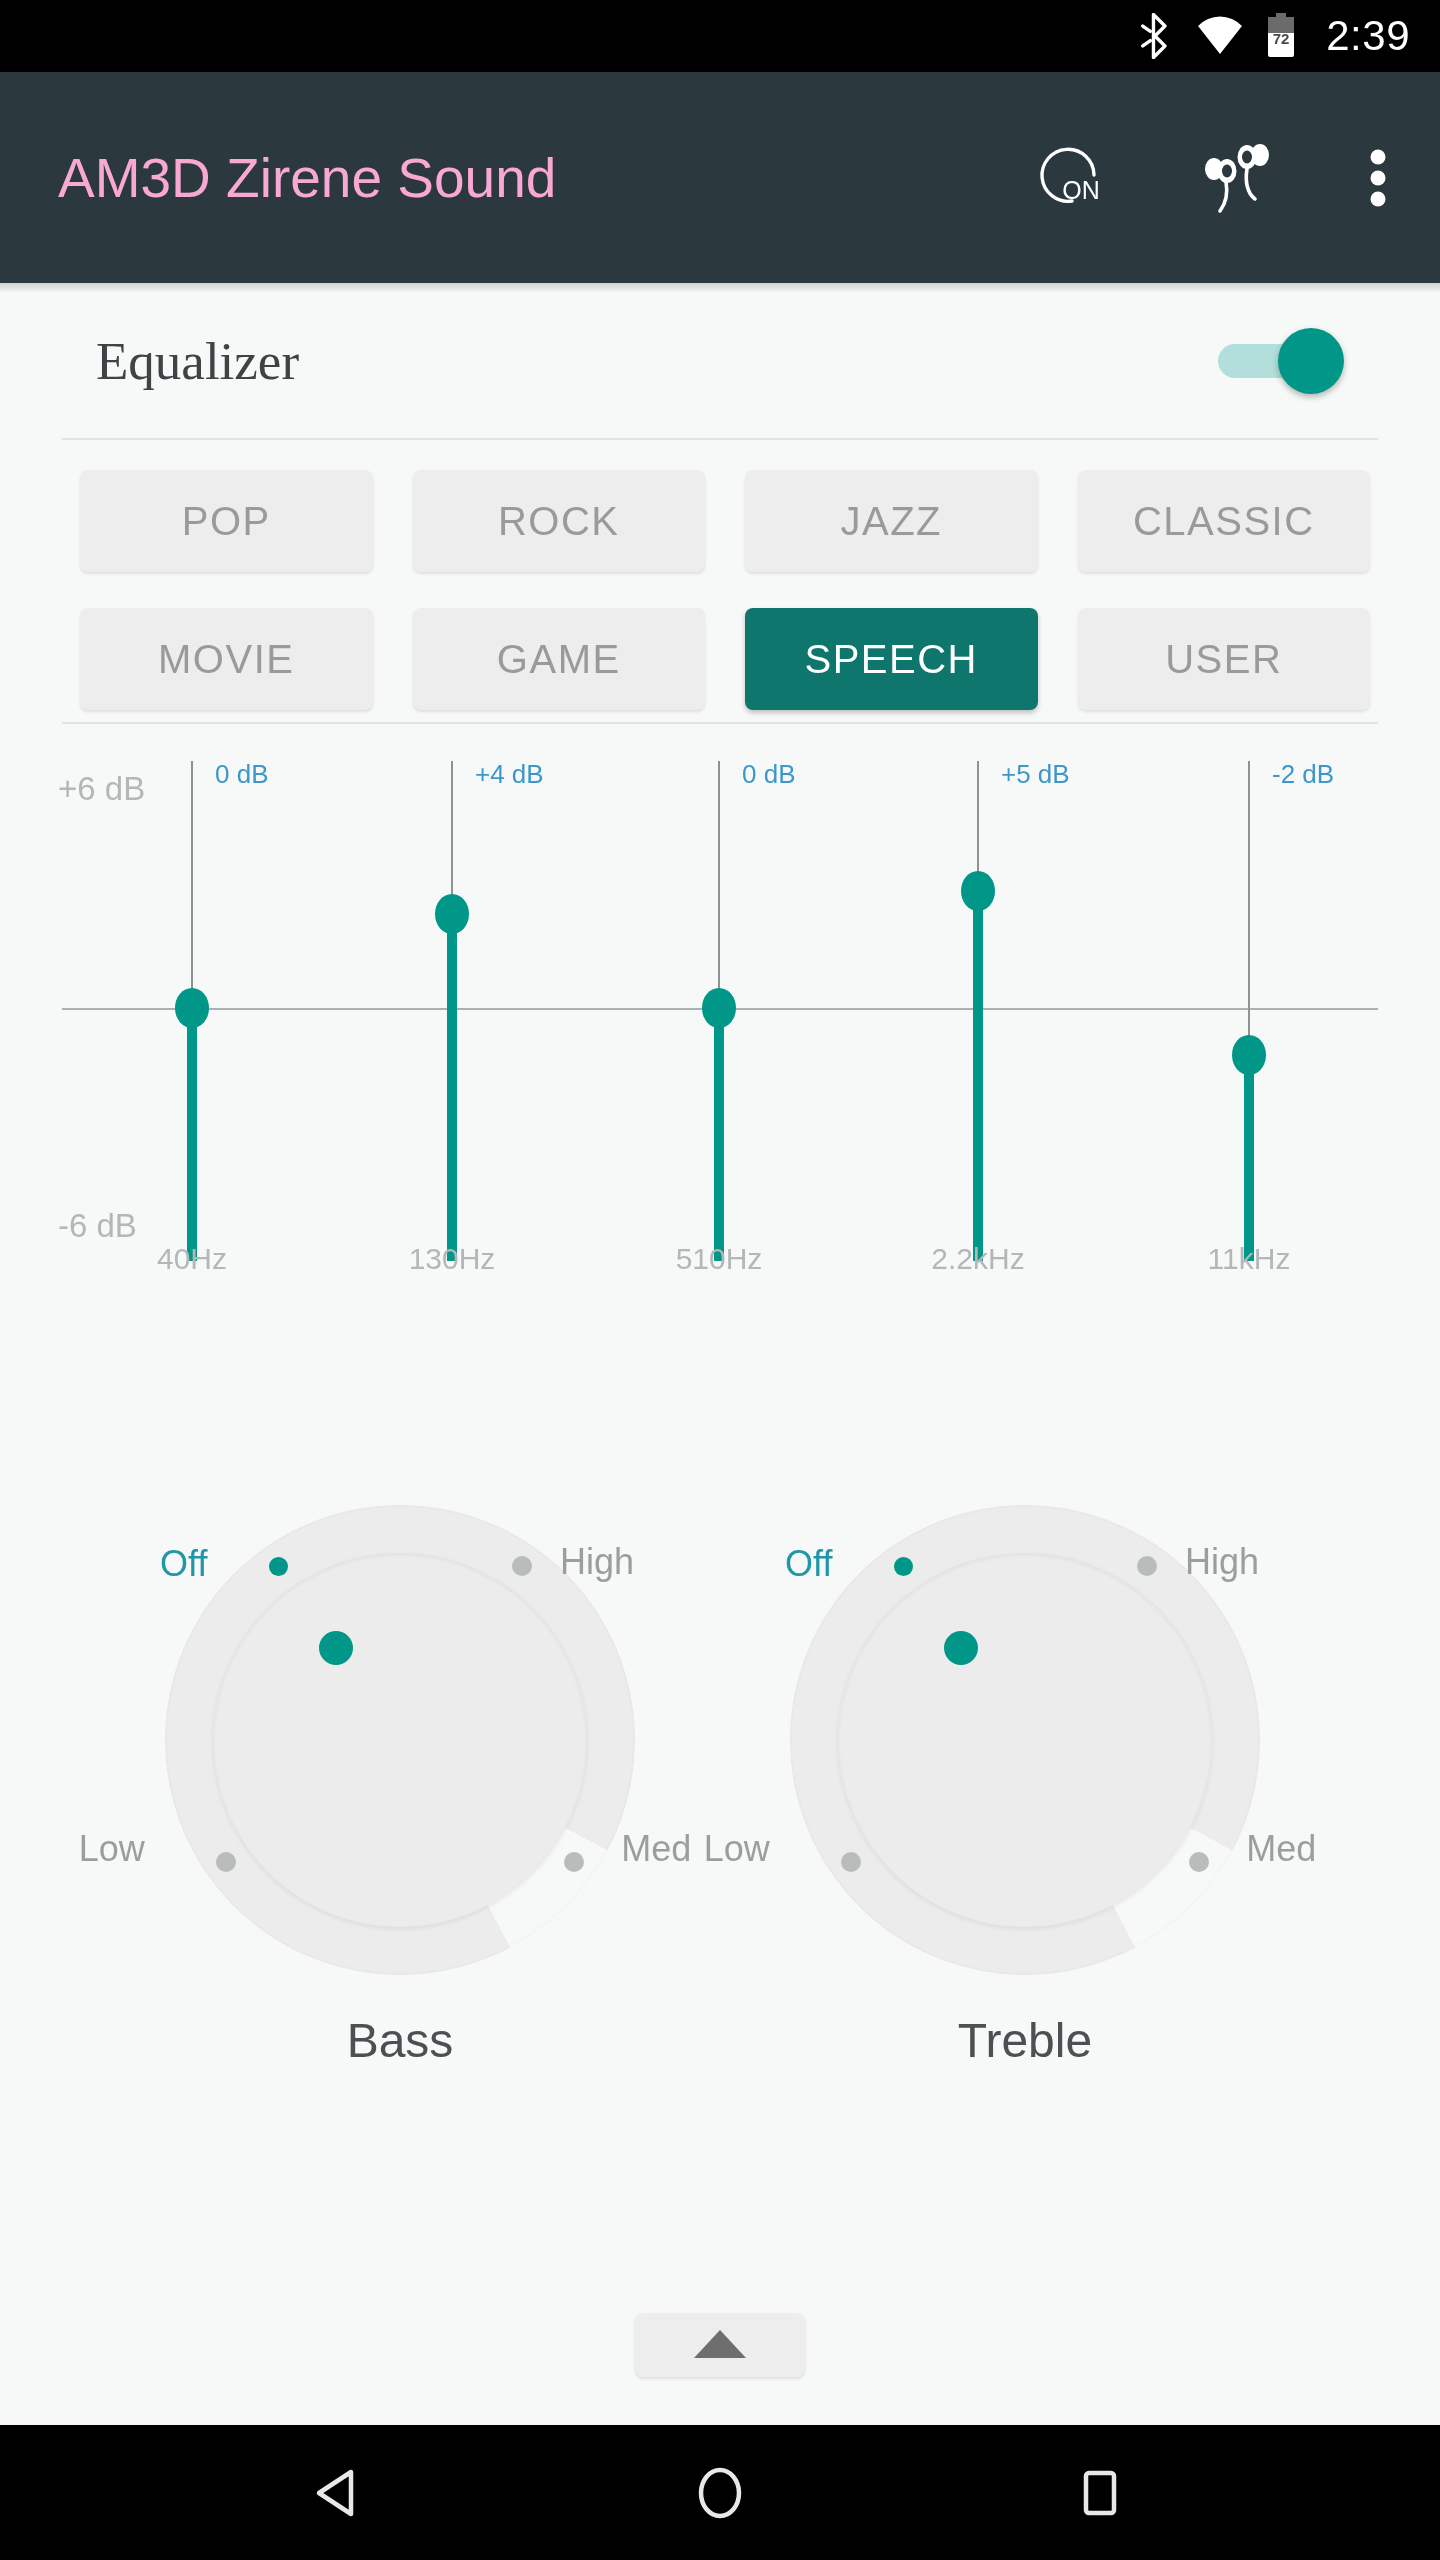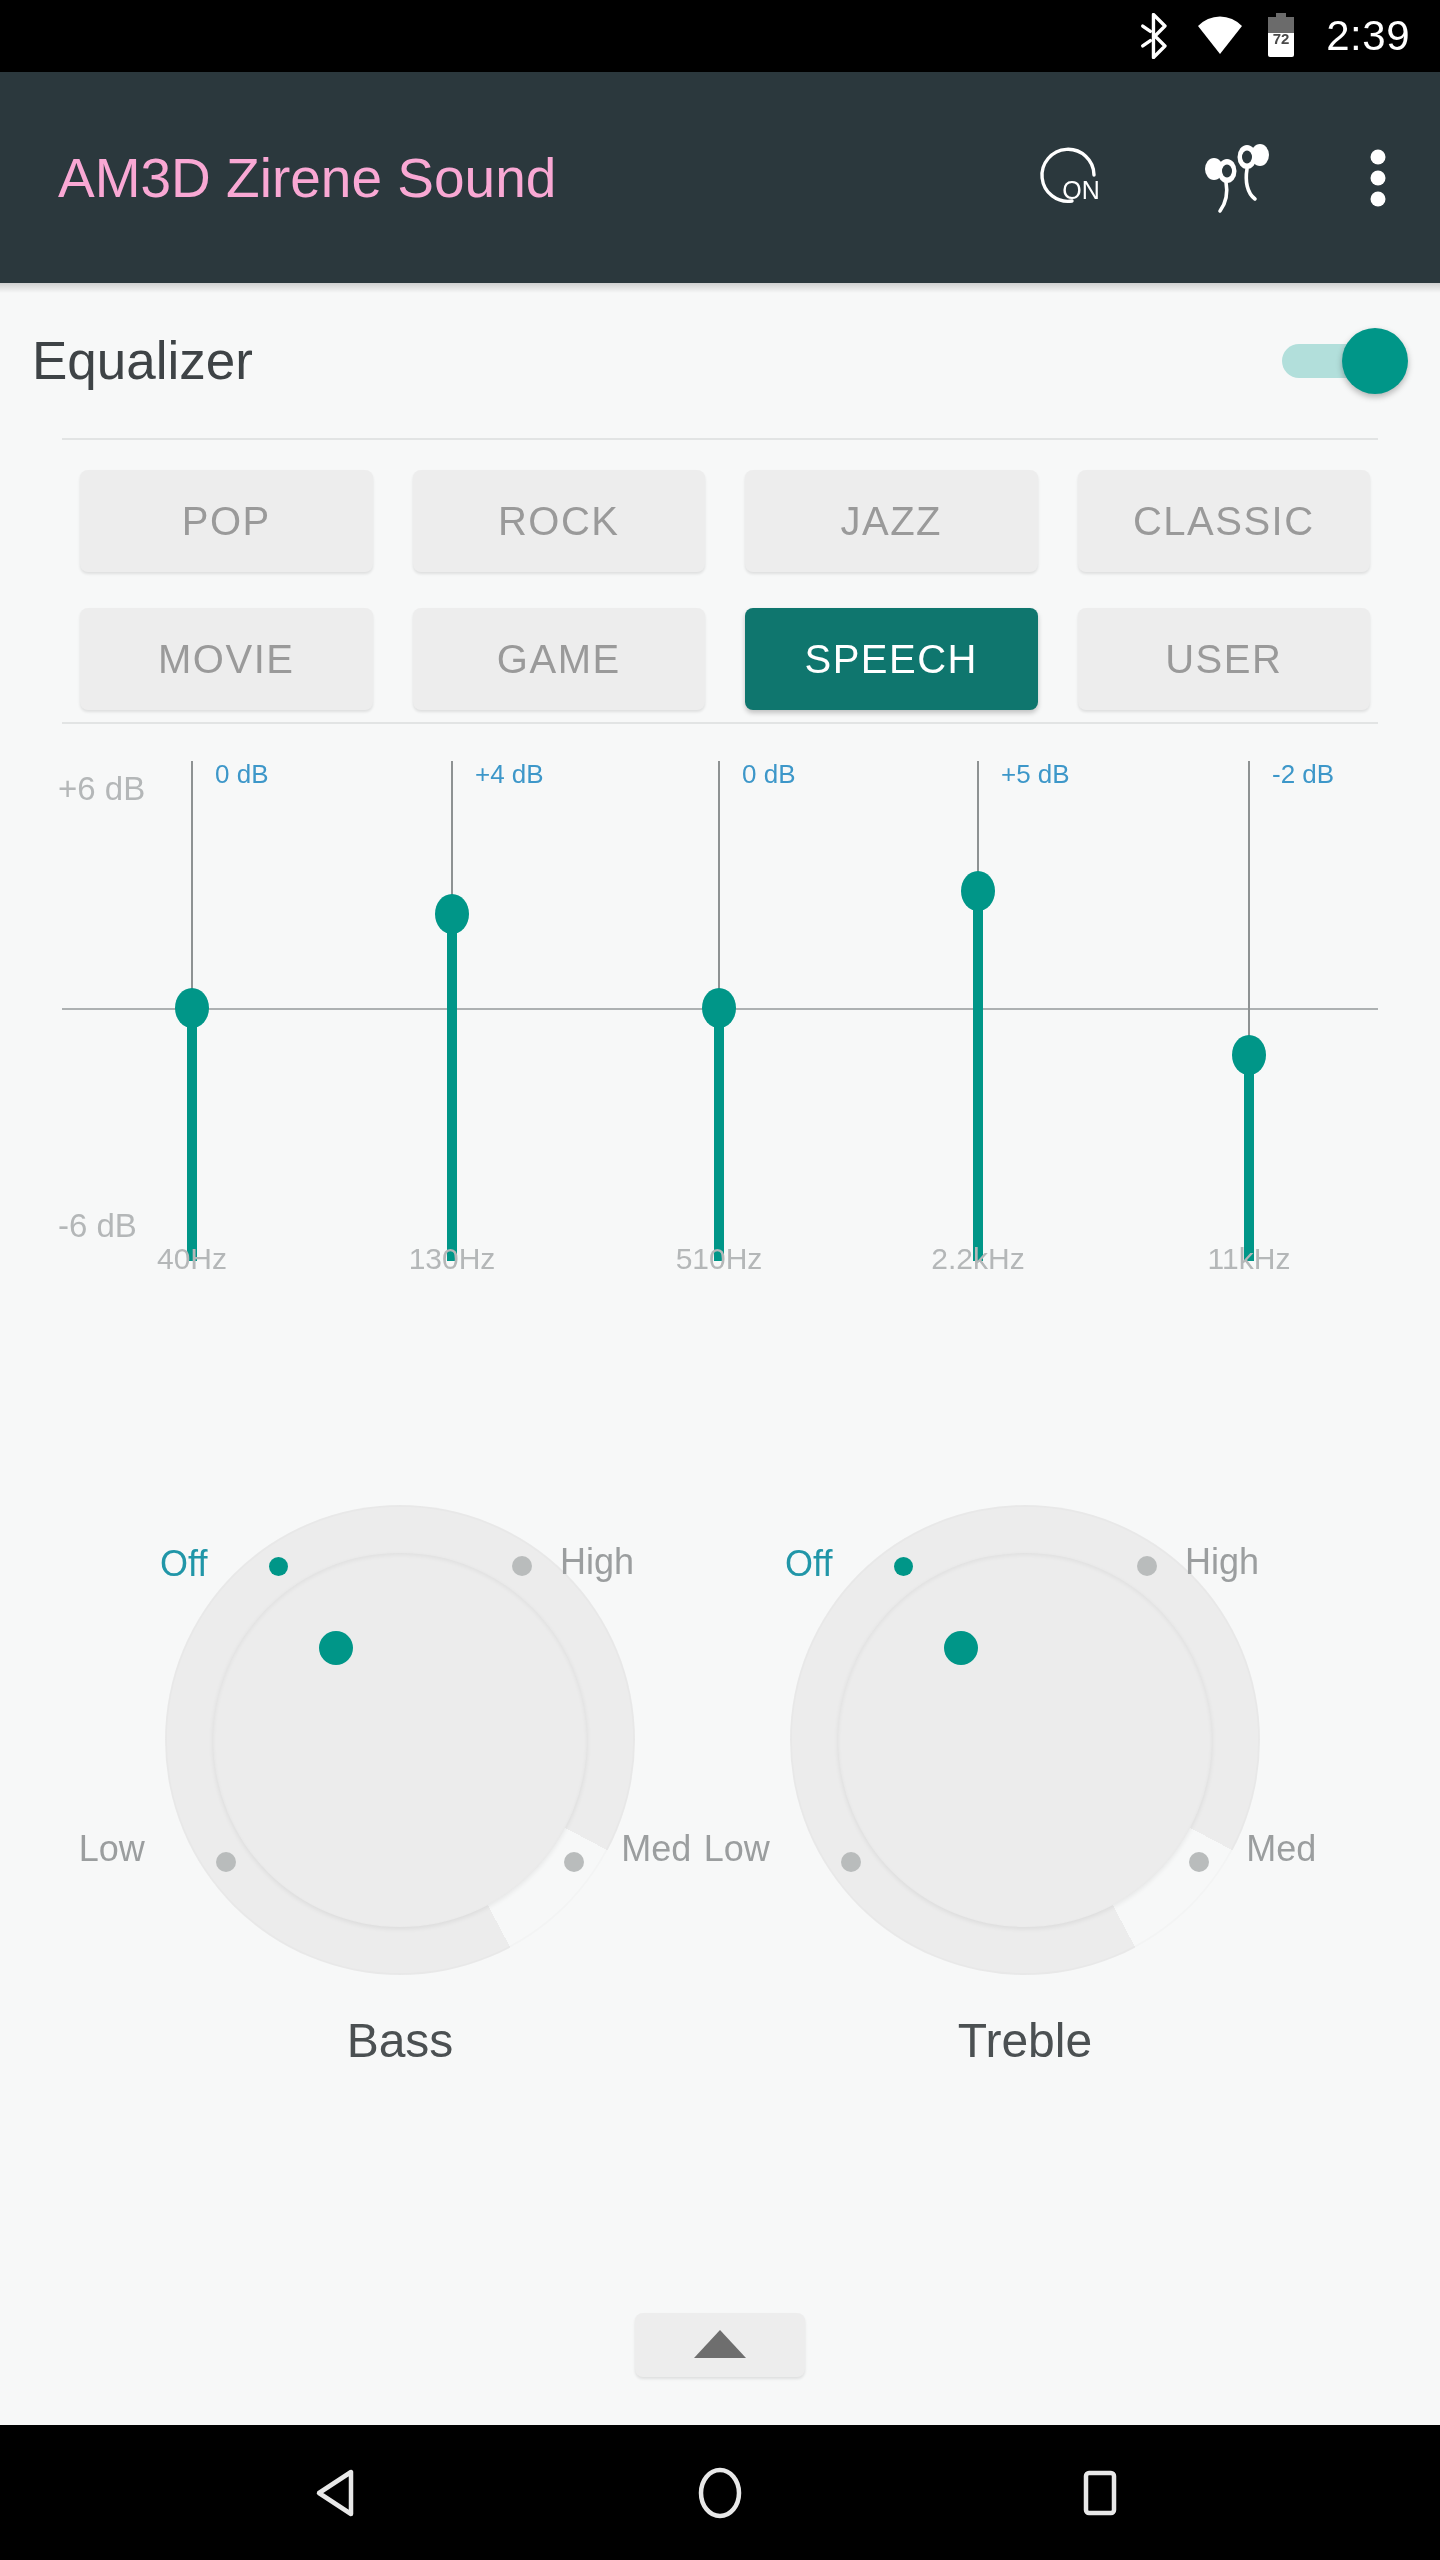--- a/index.html
+++ b/index.html
@@ -32,21 +32,21 @@
 
   .appbar-shadow{
     position:absolute; top:283px; left:0; width:1440px; height:10px;
     background:linear-gradient(to bottom, rgba(0,0,0,0.16), rgba(0,0,0,0));
     pointer-events:none;
   }
 
   
   .eq-header{
     position:absolute; top:283px; left:0; width:1440px; height:155px;
-    display:flex; align-items:center; padding:0 32px;
+    display:flex; align-items:center; padding:0 96px;font-family:Liberation Serif, serif;
   }
   .eq-title{ font-size:53px; color:#3e4346; flex:1; }
 
   .switch{
     position:relative; width:126px; height:74px;
     display:flex; align-items:center;
   }
   .switch-track{
     position:absolute; left:0; top:20px; width:104px; height:34px;
     border-radius:17px; background:#b2dfdb;

